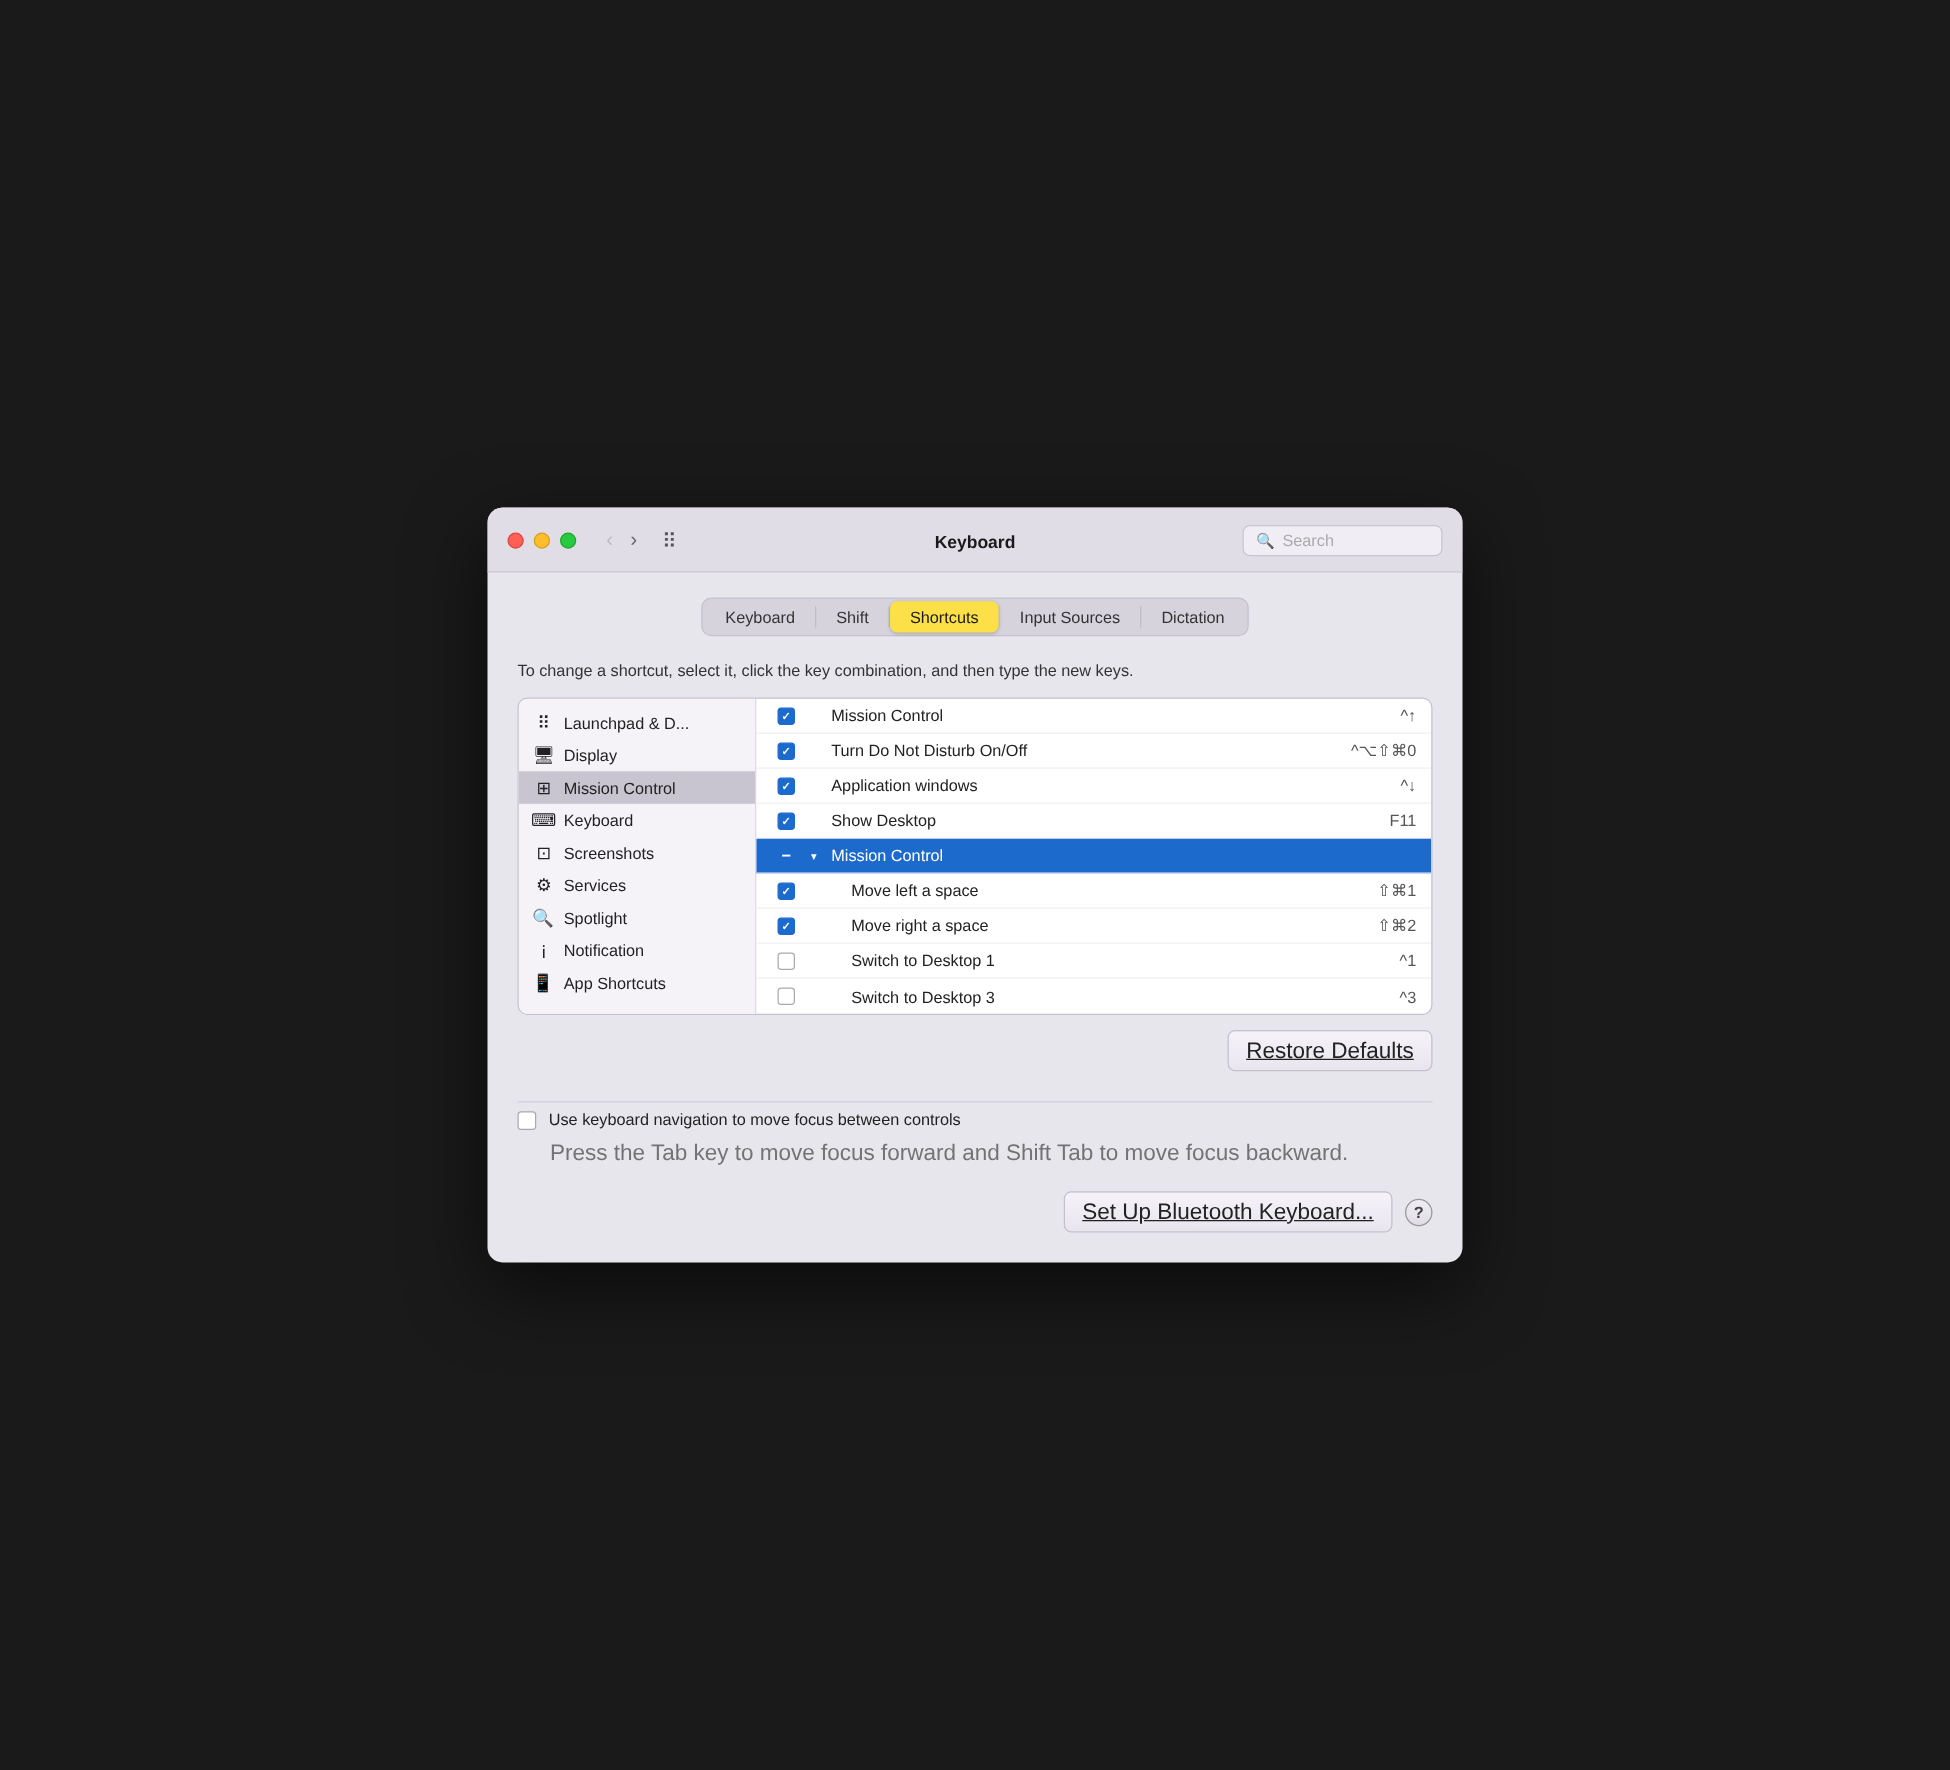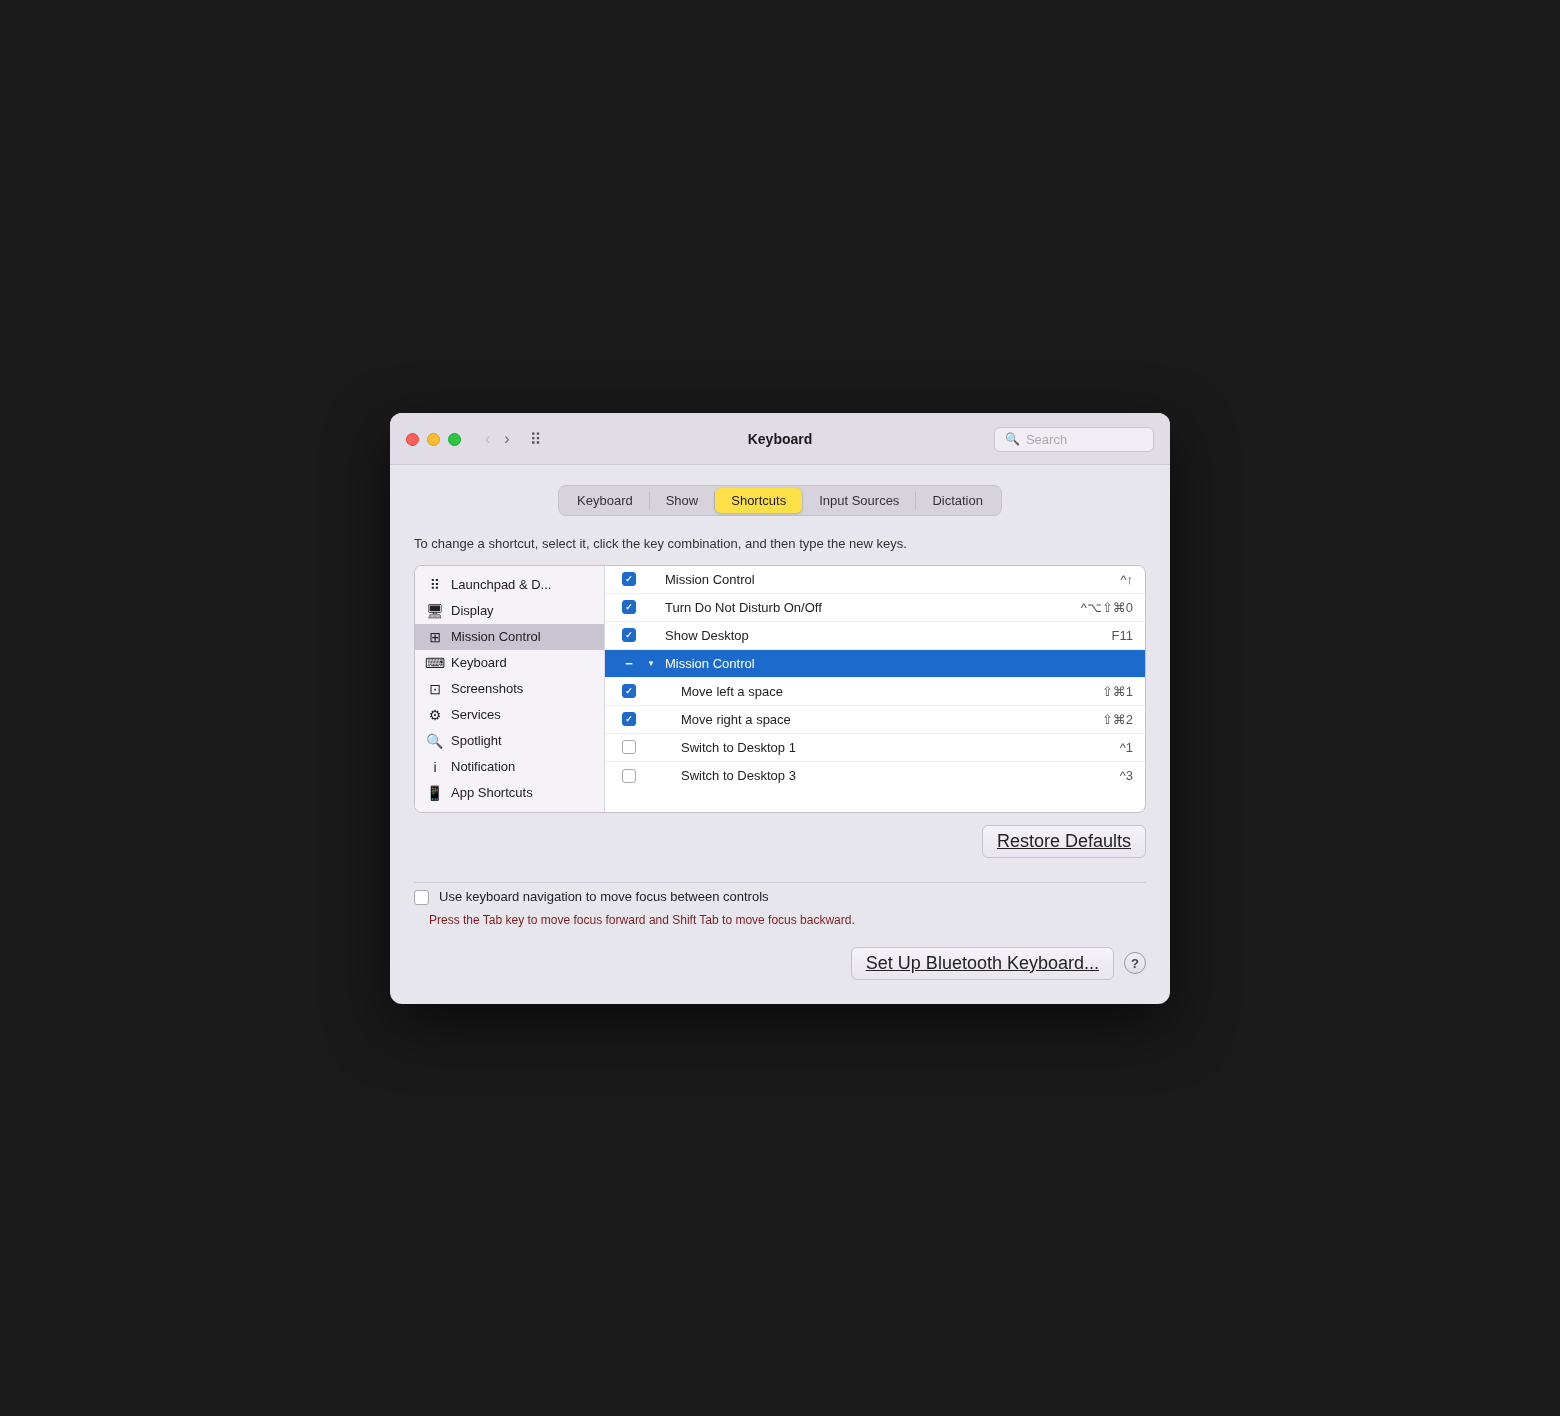--- a/index.html
+++ b/index.html
@@ -336,23 +336,23 @@
       margin-top: 1px;
       cursor: pointer;
     }
 
     .nav-label {
       font-size: 13px;
       color: #222;
     }
 
     .nav-sublabel {
-      font-size: 12px;
-      color: #7f1d1d;
-      margin-left: 15px;
+      font-size: 18px;
+      color: #737373;
+      margin-left: 26px;
     }
 
     .bottom-toolbar {
       display: flex;
       justify-content: flex-end;
       align-items: center;
       gap: 10px;
     }
 
     .help-btn {
@@ -392,21 +392,21 @@
       <input class="search-input" type="text" placeholder="Search" style="">
     </div>
   </div>
 
   <div class="content">
 
     <div class="tabs">
       <div class="tab-container">
         <button class="tab">Keyboard</button>
         <div class="tab-divider"></div>
-        <button class="tab">Show</button>
+        <button class="tab">Shift</button>
         <div class="tab-divider"></div>
         <button class="tab active">Shortcuts</button>
         <div class="tab-divider"></div>
         <button class="tab">Input Sources</button>
         <div class="tab-divider"></div>
         <button class="tab">Dictation</button>
       </div>
     </div>
 
     <p class="instruction-text">To change a shortcut, select it, click the key combination, and then type the new keys.</p>
@@ -466,20 +466,28 @@
 
         <div class="shortcut-row">
           <div class="checkbox-area">
             <div class="checkbox checked"></div>
           </div>
           <div class="expand-area"></div>
           <span class="shortcut-label">Turn Do Not Disturb On/Off</span>
           <span class="shortcut-key">^⌥⇧⌘0</span>
         </div>
 
+        <div class="shortcut-row">
+          <div class="checkbox-area">
+            <div class="checkbox checked"></div>
+          </div>
+          <div class="expand-area"></div>
+          <span class="shortcut-label">Application windows</span>
+          <span class="shortcut-key">^↓</span>
+        </div>
 
         <div class="shortcut-row">
           <div class="checkbox-area">
             <div class="checkbox checked"></div>
           </div>
           <div class="expand-area"></div>
           <span class="shortcut-label">Show Desktop</span>
           <span class="shortcut-key">F11</span>
         </div>
 

